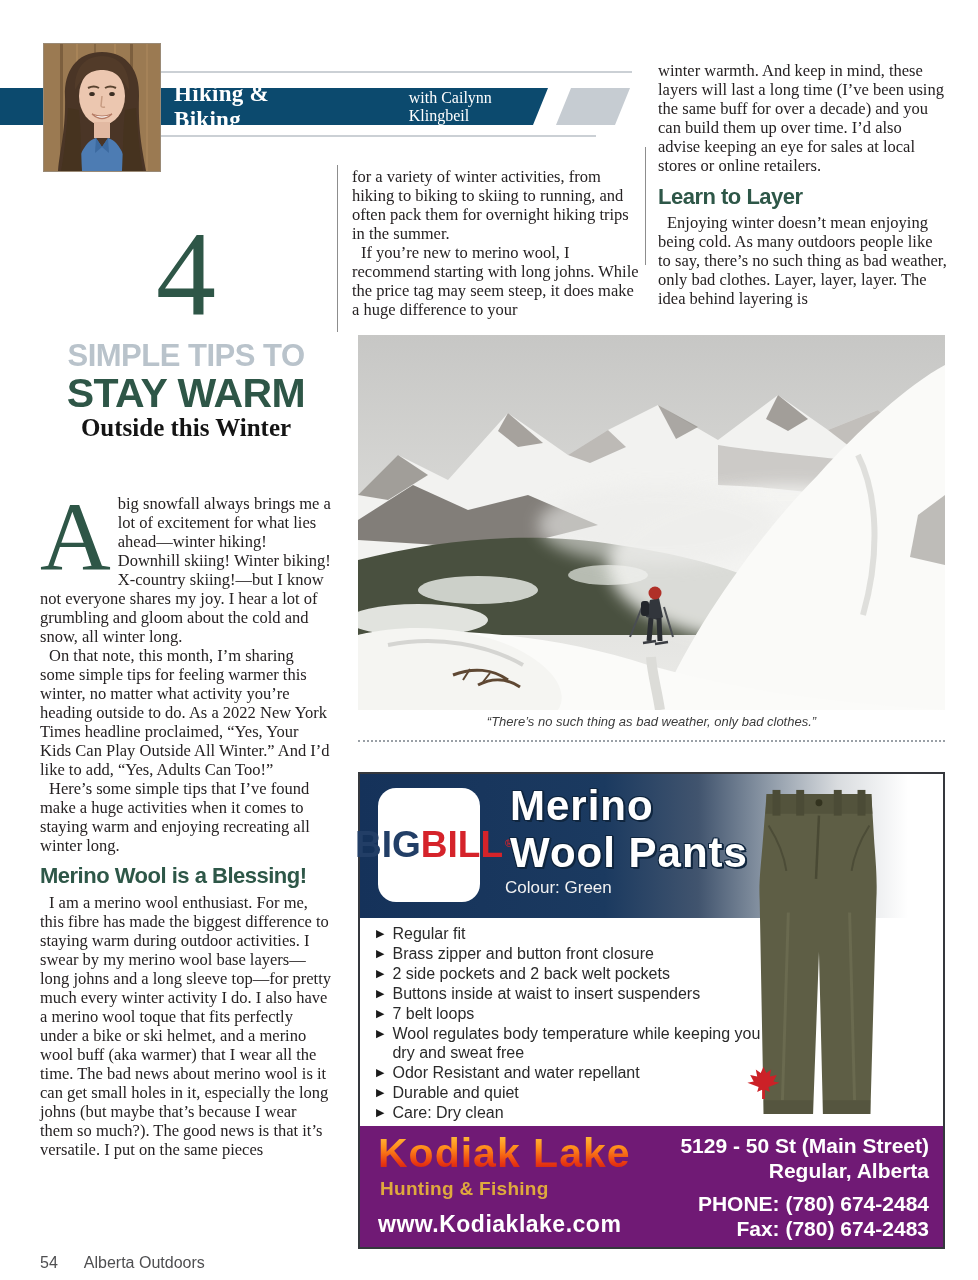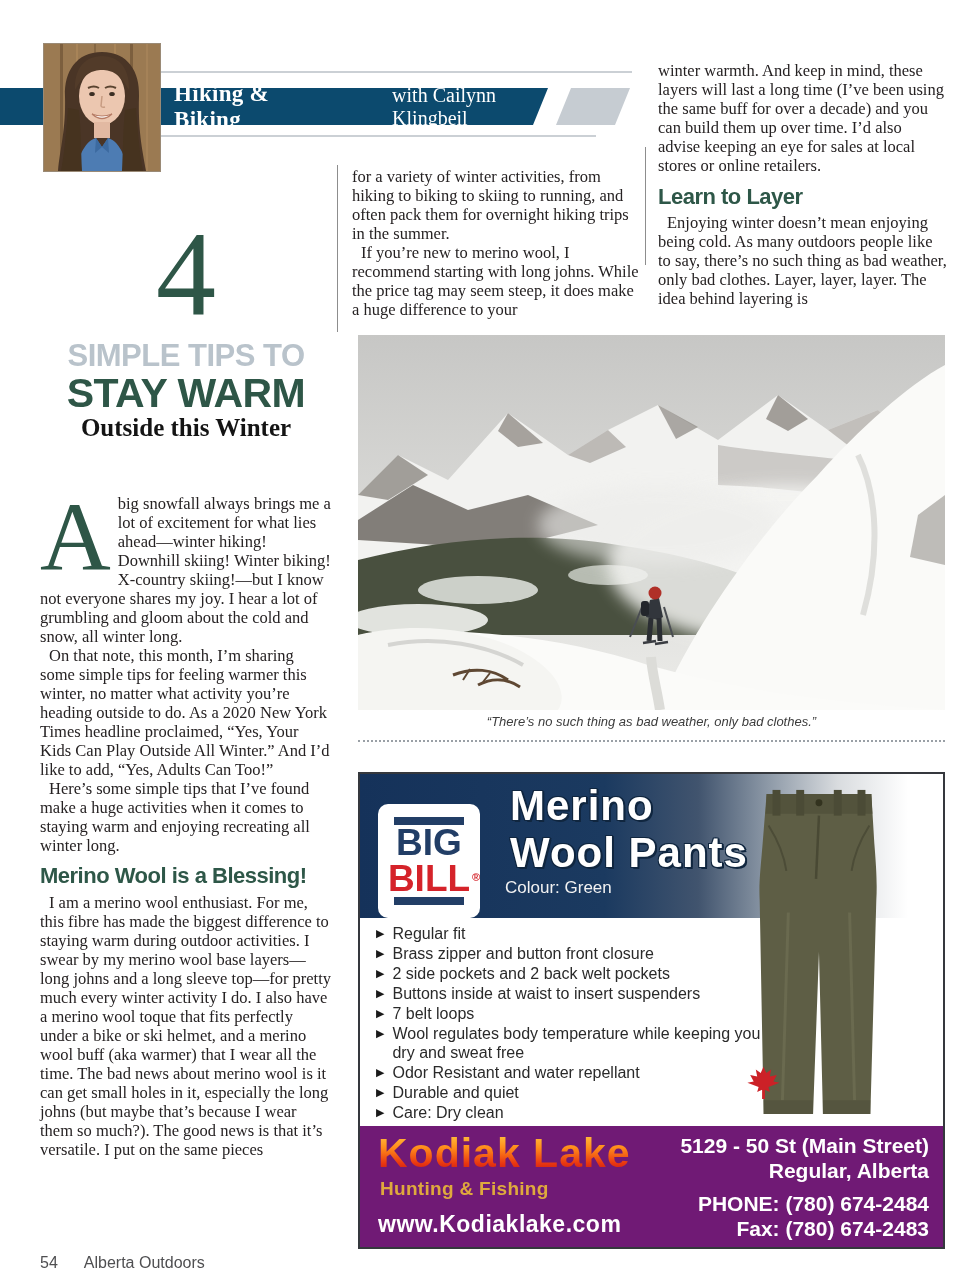--- a/index.html
+++ b/index.html
@@ -6,21 +6,21 @@
   .page{position:relative;width:978px;height:1280px;background:#ffffff;overflow:hidden;
         font-family:"Liberation Serif",serif;color:#262223;margin:0 auto;}
 
   
   .rule-top{position:absolute;left:158px;top:71px;width:474px;height:2px;background:#cbd0d5;}
   .rule-bottom{position:absolute;left:158px;top:135px;width:438px;height:2px;background:#cbd0d5;}
   .banner{position:absolute;left:0;top:88px;width:548px;height:37px;background:#0c4a6e;
           clip-path:polygon(0 0,100% 0,calc(100% - 15px) 100%,0 100%);
           display:flex;align-items:center;}
   .banner-title{margin-left:174px;color:#fff;font-size:23px;font-weight:bold;letter-spacing:.3px;}
-  .banner-byline{margin-left:76px;color:#fff;font-size:20px;}
+  .banner-byline{margin-left:76px;color:#fff;font-size:16px;}
   .banner-cap{position:absolute;left:556px;top:88px;width:74px;height:37px;background:#c6ccd2;
           clip-path:polygon(15px 0,100% 0,calc(100% - 15px) 100%,0 100%);}
   .author-photo{position:absolute;left:43px;top:43px;width:116px;height:127px;border:1px solid #9a8a76;}
   .author-photo svg{display:block;width:100%;height:100%;}
 
   
   .headline{position:absolute;left:40px;top:214px;width:292px;text-align:center;}
   .hl-number{font-size:120px;line-height:1.0;color:#2e5647;}
   .hl-sub1{font-family:"Liberation Sans",sans-serif;font-weight:bold;font-size:31px;line-height:32px;
            color:#b9c3cb;letter-spacing:-.5px;margin-top:6px;}
@@ -48,22 +48,22 @@
   .photo svg{display:block;width:100%;height:100%;}
   .caption{position:absolute;left:358px;top:714px;width:587px;text-align:center;
            font-family:"Liberation Sans",sans-serif;font-style:italic;font-size:13px;color:#3c3c3c;}
   .dotline{position:absolute;left:358px;top:740px;width:587px;border-top:2px dotted #9aa0a6;}
 
   
   .ad{position:absolute;left:358px;top:772px;width:587px;height:477px;border:2px solid #35383d;
       box-sizing:border-box;background:#fff;font-family:"Liberation Sans",sans-serif;}
   .ad-header{position:absolute;left:0;top:0;width:100%;height:144px;
       background:linear-gradient(90deg,#15325a 0%,#1b3a60 42%,#41546e 58%,#8d99a7 70%,#d9dcdf 82%,#ffffff 94%);}
-  .big-bill{position:absolute;left:18px;top:14px;width:102px;height:114px;background:#fff;border-radius:10px;
-      display:flex;flex-direction:column;align-items:center;justify-content:center;margin-top:16px;}
+  .big-bill{position:absolute;left:18px;top:14px;width:102px;height:114px;background:#fff;border-radius:18px;
+      display:flex;flex-direction:row;align-items:center;justify-content:center;}
   .bb-bar{width:70px;height:8px;background:#223e66;}
   .bb-big{font-size:37px;font-weight:bold;color:#223e66;line-height:36px;letter-spacing:0px;}
   .bb-bill{font-size:37px;font-weight:bold;color:#d5232a;line-height:36px;position:relative;}
   .bb-reg{font-size:11px;color:#d5232a;position:absolute;right:-10px;bottom:2px;font-weight:bold;}
   .ad-title{position:absolute;left:150px;top:8px;color:#fff;font-weight:bold;font-size:42px;line-height:47px;
       letter-spacing:1px;
       text-shadow:2px 2px 0 #10263f,-1px -1px 0 #10263f,1px -1px 0 #10263f,-1px 1px 0 #10263f,2px 0 0 #10263f;}
   .ad-colour{position:absolute;left:145px;top:104px;color:#f2f2f2;font-size:17px;}
   .ad-bullets{position:absolute;left:10px;top:150px;width:392px;list-style:none;margin:0;padding:0;}
   .ad-bullets li{display:flex;font-size:16px;line-height:19px;color:#2a2a2a;margin:0 0 1px;}
@@ -131,21 +131,21 @@
 
   <div class="headline">
     <div class="hl-number">4</div>
     <div class="hl-sub1">SIMPLE TIPS TO</div>
     <div class="hl-sub2">STAY WARM</div>
     <div class="hl-sub3">Outside this Winter</div>
   </div>
 
   <div class="col col-left">
     <p><span class="dropcap">A</span><span>big snowfall always brings me a lot of excitement for what lies ahead—winter hiking! Downhill skiing! Winter biking! X-country skiing!—but I know not everyone shares my joy. I hear a lot of grumbling and gloom about the cold and snow, all winter long.</span></p>
-    <p class="ind">On that note, this month, I’m sharing some simple tips for feeling warmer this winter, no matter what activity you’re heading outside to do. As a 2020 New York Times headline proclaimed, “Yes, Your Kids Can Play Outside All Winter.” And I’d like to add, “Yes, Adults Can Too!”</p>
+    <p class="ind">On that note, this month, I’m sharing some simple tips for feeling warmer this winter, no matter what activity you’re heading outside to do. As a 2022 New York Times headline proclaimed, “Yes, Your Kids Can Play Outside All Winter.” And I’d like to add, “Yes, Adults Can Too!”</p>
     <p class="ind">Here’s some simple tips that I’ve found make a huge activities when it comes to staying warm and enjoying recreating all winter long.</p>
     <div class="sec-head">Merino Wool is a Blessing!</div>
     <p class="ind">I am a merino wool enthusiast. For me, this fibre has made the biggest difference to staying warm during outdoor activities. I swear by my merino wool base layers—long johns and a long sleeve top—for pretty much every winter activity I do. I also have a merino wool toque that fits perfectly under a bike or ski helmet, and a merino wool buff (aka warmer) that I wear all the time. The bad news about merino wool is it can get small holes in it, especially the long johns (but maybe that’s because I wear them so much?). The good news is that it’s versatile. I put on the same pieces</p>
   </div>
 
   <div class="col col-mid">
     <p>for a variety of winter activities, from hiking to biking to skiing to running, and often pack them for overnight hiking trips in the summer.</p>
     <p class="ind">If you’re new to merino wool, I recommend starting with long johns. While the price tag may seem steep, it does make a huge difference to your</p>
   </div>
 

